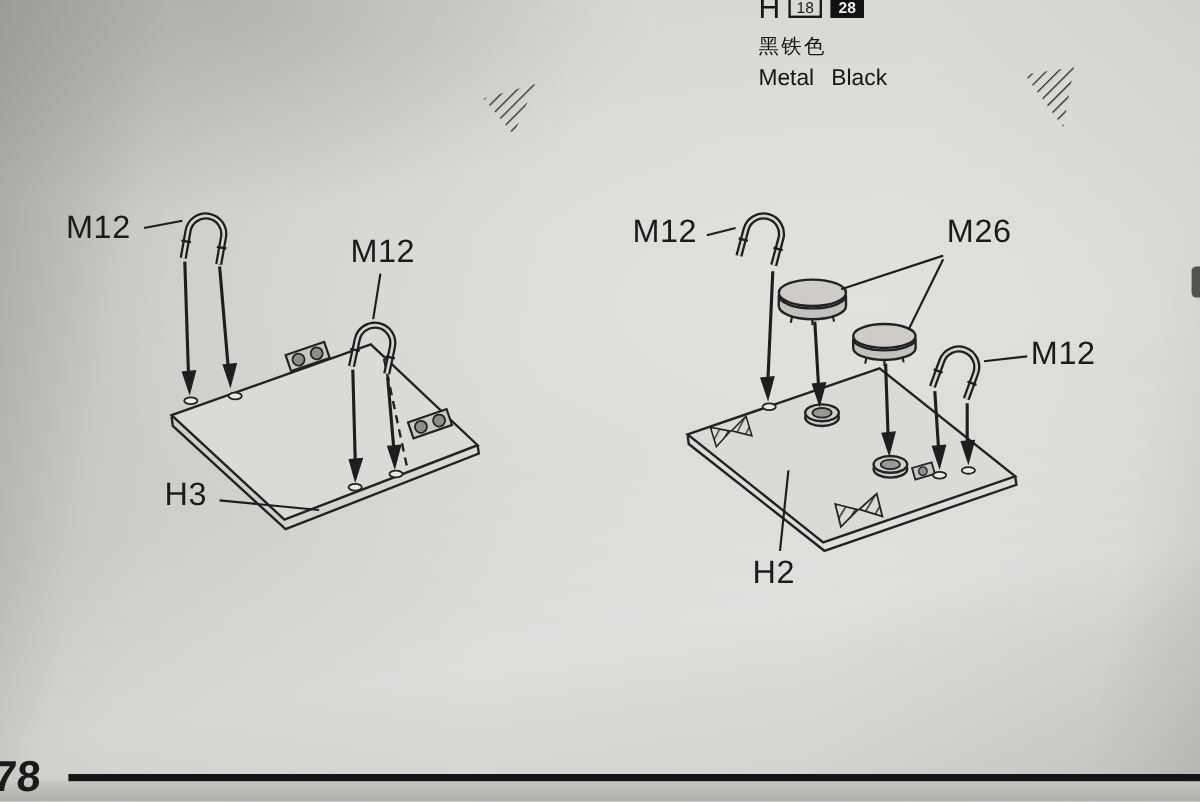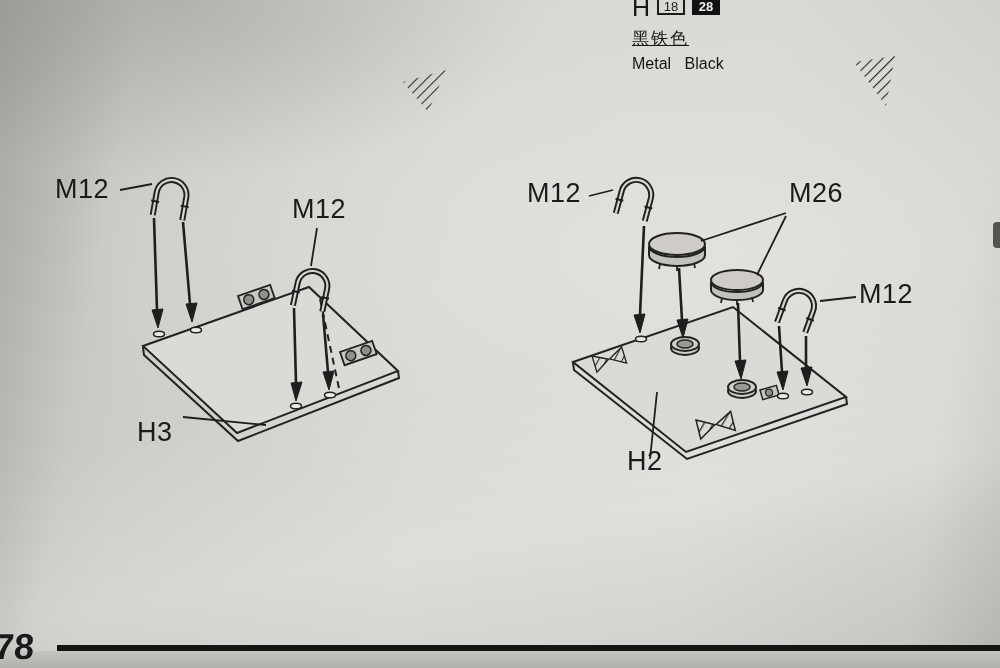--- a/index.html
+++ b/index.html
@@ -23,22 +23,22 @@
     position:absolute; color:#1b1b1b; font-size:27px; letter-spacing:0.5px;
     white-space:nowrap; line-height:1;
   }
   .callout{position:absolute; left:632px; top:-3px; color:#161616;}
   .callout-row{display:flex; align-items:flex-start; gap:7px; height:20px;}
   .series{font-size:25px; line-height:0.8; font-weight:400;}
   .chip{box-sizing:border-box; width:28px; height:17px; font-size:13px; line-height:14px;
         text-align:center; margin-top:1px;}
   .chip.outlined{border:2px solid #1b1b1b; color:#1b1b1b;}
   .chip.filled{background:#121212; color:#efefef; line-height:17px; font-weight:700;}
-  .cn{font-size:17px; letter-spacing:2px; margin-top:10px;text-decoration:underline;}
-  .en{font-size:16px; word-spacing:9px; margin-top:5px;}
+  .cn{font-size:17px; letter-spacing:2px; margin-top:10px;}
+  .en{font-size:19px; word-spacing:9px; margin-top:5px;}
   .bottom-rule{position:absolute; left:57px; right:0; top:645px; height:6px; background:#141414;}
   .bottom-shade{position:absolute; left:0; right:0; top:651px; bottom:0;
     background:linear-gradient(#c7c5c1, #b2b0ac); pointer-events:none;}
   .page-number{position:absolute; left:-6px; top:626px; font-size:36px; font-weight:800;
     color:#1a1a1a; transform:skewX(-4deg);}
   .edge-notch{position:absolute; right:0; top:222px; width:7px; height:26px;
     background:#55534f; border-radius:4px 0 0 4px;}
 </style>
 </head>
 <body>
@@ -189,25 +189,25 @@
       <line x1="589" y1="196" x2="613" y2="190"></line>
       <line x1="786" y1="213" x2="701" y2="241"></line>
       <line x1="786" y1="216" x2="757" y2="275"></line>
       <line x1="856" y1="297" x2="820" y2="301"></line>
       <line x1="650" y1="459" x2="657" y2="392"></line>
     </g>
   </svg>
 
   <span class="label" style="left:55px;top:176px">M12</span>
   <span class="label" style="left:292px;top:196px">M12</span>
-  <span class="label" style="left:137px;top:419px">H3</span>
+  <span class="label" style="left:137px;top:399px">H3</span>
   <span class="label" style="left:527px;top:180px">M12</span>
   <span class="label" style="left:789px;top:180px">M26</span>
   <span class="label" style="left:859px;top:281px">M12</span>
-  <span class="label" style="left:627px;top:448px">H2</span>
+  <span class="label" style="left:627px;top:464px">H2</span>
 
   <div class="callout">
     <div class="callout-row">
       <span class="series">H</span>
       <span class="chip outlined">18</span>
       <span class="chip filled">28</span>
     </div>
     <div class="cn">黑铁色</div>
     <div class="en">Metal Black</div>
   </div>

